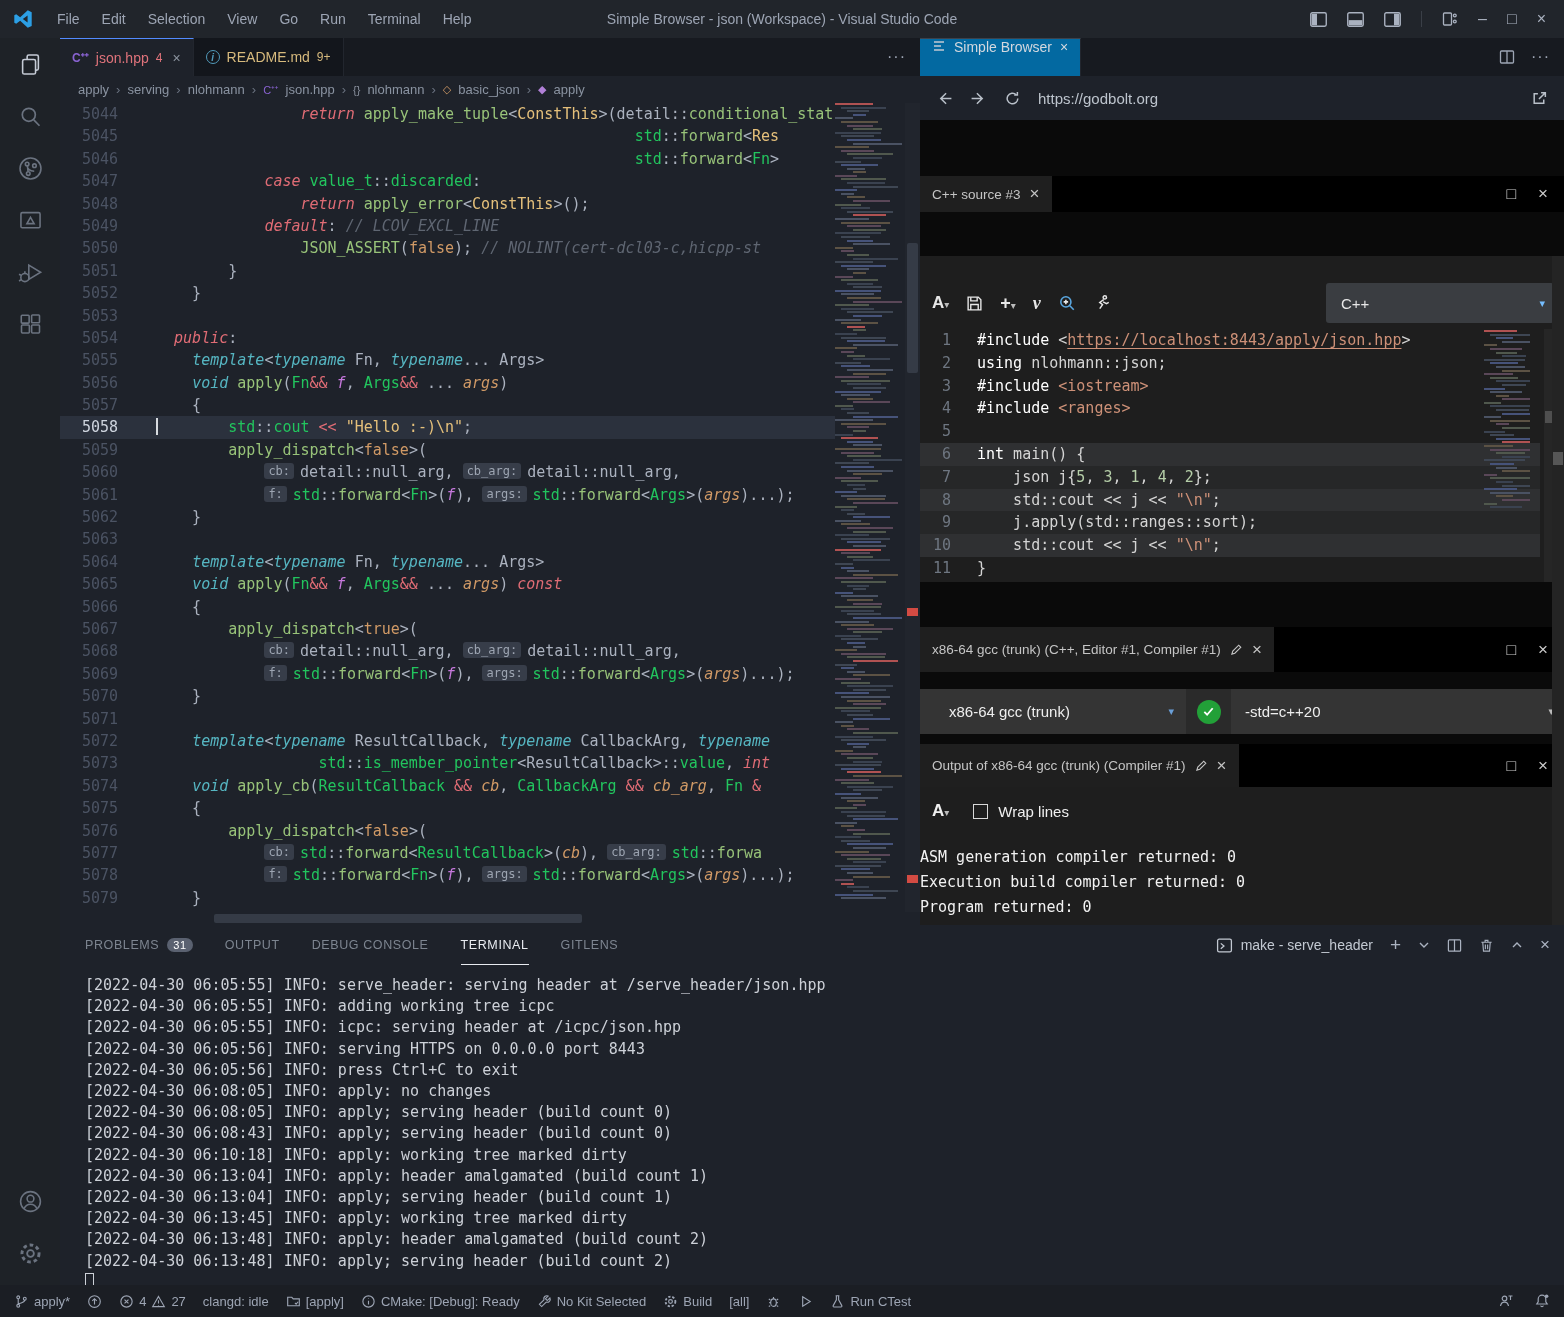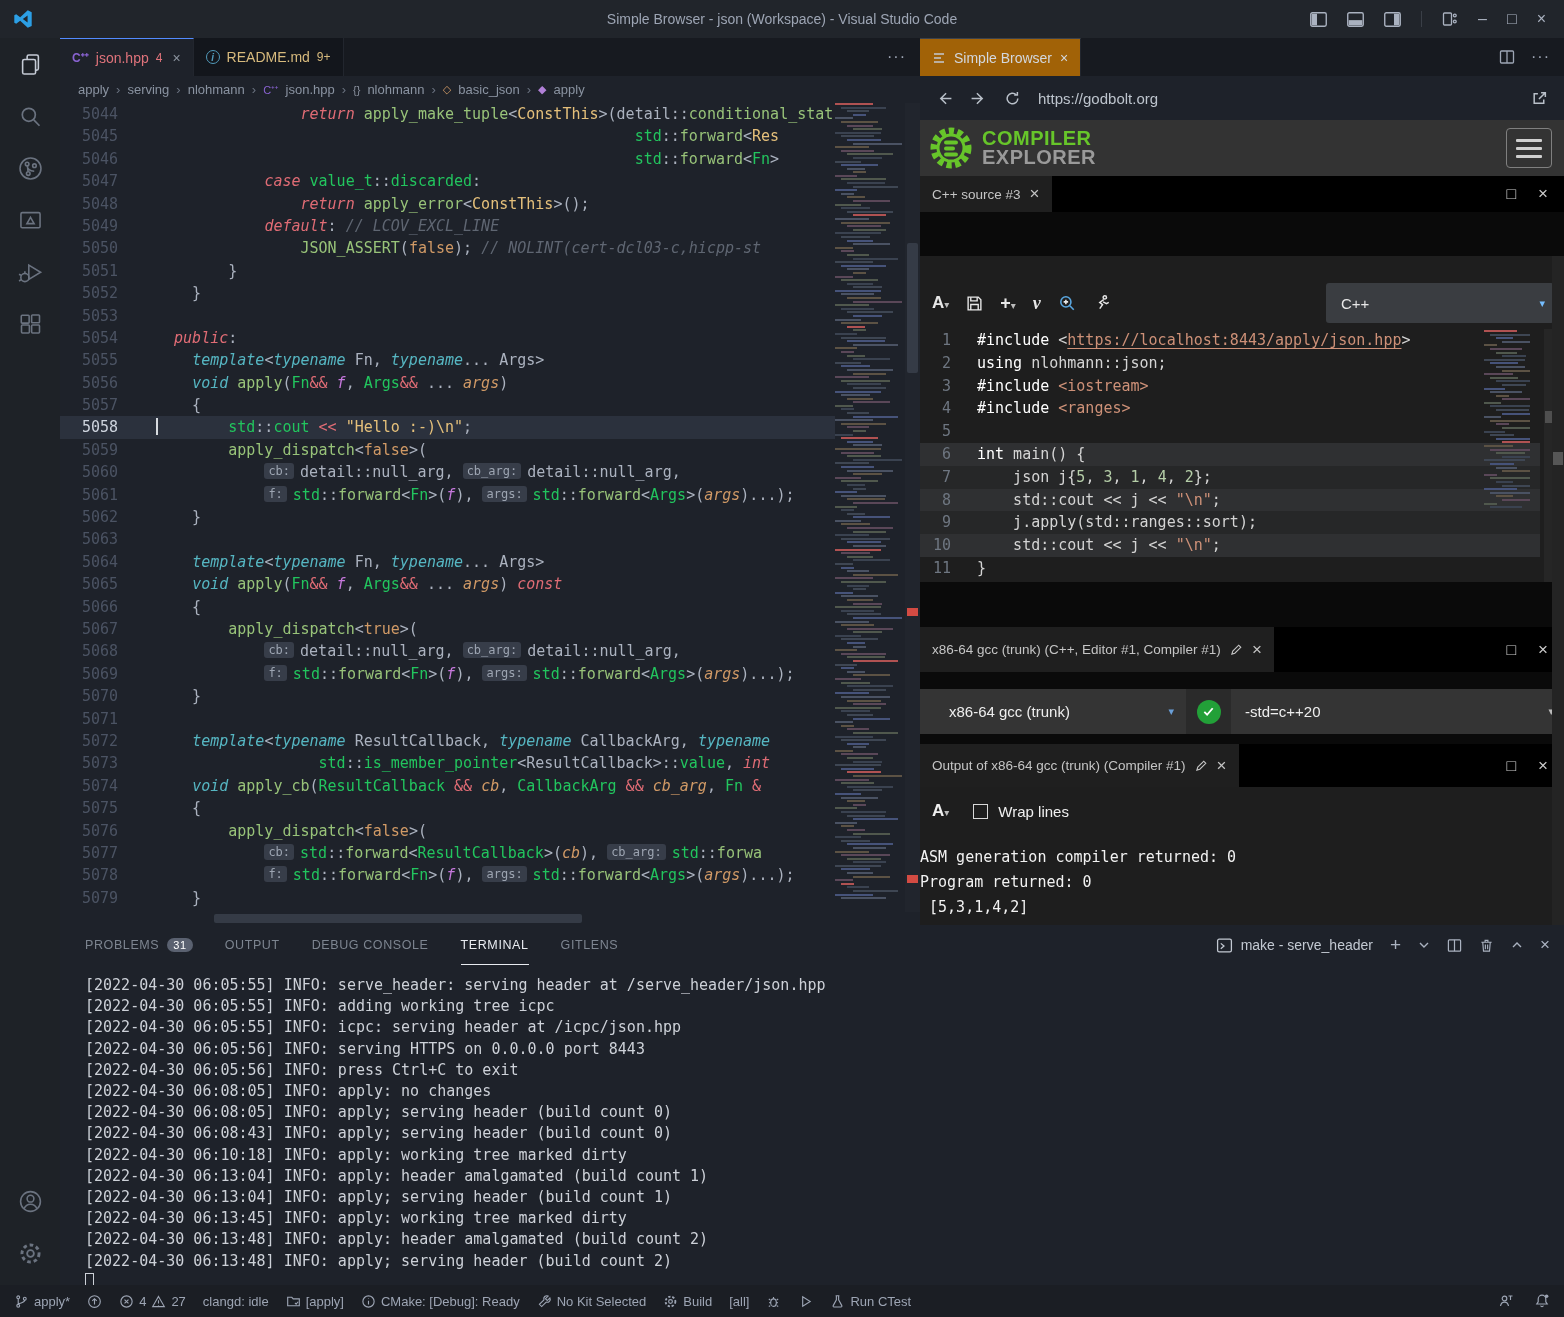--- a/index.html
+++ b/index.html
@@ -62,22 +62,22 @@
   .minimap{position:absolute;top:65px;right:15px;width:70px;height:809px;overflow:hidden;background:#1e222a;}
   .vscroll{position:absolute;top:65px;right:0;width:15px;height:809px;background:#21252d;}
   .vthumb{position:absolute;left:2px;right:2px;top:140px;height:130px;background:#353b46;border-radius:2px;}
   .ruler-mark{position:absolute;left:2px;right:2px;height:8px;background:#d34b43;}
   .hscroll{position:absolute;left:96px;bottom:0;width:679px;height:13px;background:#1e222a;}
   .hthumb{position:absolute;top:2px;left:58px;width:368px;height:9px;background:#353b46;border-radius:2px;}
 
   
   .browserpane{position:absolute;left:920px;top:38px;width:644px;height:887px;background:#1e222a;overflow:hidden;}
   .btabbar{height:38px;background:#171a20;display:flex;align-items:stretch;}
-  .btab{display:flex;align-items:center;gap:8px;padding:0 12px;font-size:14px;color:#d3d8df;
-    background:#a16207;border-top:1.5px solid #3c424c;border-right:1px solid #22262e;}
+  .btab{display:flex;gap:8px;padding:0 12px;font-size:14px;color:#d3d8df;
+    background:#0369a1;border-top:1.5px solid #3c424c;border-right:1px solid #22262e;}
   .btab-actions{margin-left:auto;display:flex;align-items:center;gap:16px;padding-right:14px;color:#9da5b4;}
   .urlbar{height:44px;display:flex;align-items:center;gap:17px;padding:0 16px;color:#9aa2ad;background:#1e222a;}
   .urltext{color:#bdc4cd;font-size:15px;flex:1;}
   .ce-wrap{position:absolute;left:0;top:82px;width:644px;height:805px;background:#0a0a0a;overflow:hidden;}
 
   .ce-navbar{position:absolute;left:0;top:0;width:644px;height:56px;background:#333333;display:flex;align-items:center;}
   .ce-logotext{margin-left:8px;font-weight:800;font-size:20px;line-height:19px;letter-spacing:.5px;}
   .ce-logotext .l1{color:#67c52a;}.ce-logotext .l2{color:#9a9a9a;}
   .hamburger{margin-left:auto;margin-right:12px;width:46px;height:40px;border:1px solid #808080;border-radius:4px;
     display:flex;flex-direction:column;justify-content:center;gap:5px;align-items:center;}
@@ -146,20 +146,30 @@
 </style>
 </head>
 <body>
 
 <div class="titlebar">
   <span class="vslogo">
     <svg width="22" height="22" viewBox="0 0 24 24">
         <path fill="#2c9fe5" d="M17.2 2.5 8.9 10 4.6 6.7 2.5 7.8v8.4l2.1 1.1L8.9 14l8.3 7.5 4.3-2V4.5zM17 15.9 11.8 12 17 8.1z"></path>
       </svg>
   </span>
+  <div class="menubar" id="menubar">
+      <span>File</span>
+      <span>Edit</span>
+      <span>Selection</span>
+      <span>View</span>
+      <span>Go</span>
+      <span>Run</span>
+      <span>Terminal</span>
+      <span>Help</span>
+    </div>
   <span class="wtitle">Simple Browser - json (Workspace) - Visual Studio Code</span>
   <div class="wincontrols">
     <span>
         <svg width="17" height="15" viewBox="0 0 16 14">
           <rect x="0.7" y="0.7" width="14.6" height="12.6" rx="1.5" fill="none" stroke="#aab2c0" stroke-width="1.3"></rect>
           <rect x="1.6" y="1.6" width="5" height="10.8" fill="#aab2c0"></rect>
         </svg>
       </span>
     <span>
         <svg width="17" height="15" viewBox="0 0 16 14">
@@ -558,41 +568,20 @@
     <span>
         <svg width="17" height="17" viewBox="0 0 16 16" fill="none" stroke="#b9c0c9" stroke-width="1.4">
           <path d="M6.5 3.5H3v9h9V9"></path>
           <path d="M9.5 2.5H13.5V6.5M13.2 2.8 7.5 8.5"></path>
         </svg>
       </span>
   </div>
 
   <div class="ce-wrap">
 
-    <div class="ce-navbar">
-      <span style="margin-left:8px;">
-        <svg width="46" height="46" viewBox="0 0 46 46">
-            <circle cx="23" cy="23" r="17" fill="none" stroke="#67c52a" stroke-width="7" stroke-dasharray="5.2 3.4"></circle>
-            <circle cx="23" cy="23" r="14.5" fill="#67c52a"></circle>
-            <circle cx="23" cy="23" r="11.5" fill="#333333"></circle>
-            <rect x="16" y="15.5" width="14" height="4" rx="2" fill="#67c52a"></rect>
-            <rect x="16" y="21.5" width="11" height="4" rx="2" fill="#67c52a"></rect>
-            <rect x="16" y="27.5" width="14" height="4" rx="2" fill="#67c52a"></rect>
-          </svg>
-      </span>
-      <div class="ce-logotext">
-        <div class="l1">COMPILER</div>
-        <div class="l2">EXPLORER</div>
-      </div>
-      <div class="hamburger">
-          <div></div>
-          <div></div>
-          <div></div>
-        </div>
-    </div>
 
     <div class="gl-header" style="top:56px;height:36px;">
       <div class="gl-tab">
         <span>C++ source #3</span>
         <span class="gl-x">×</span>
       </div>
       <div class="gl-right">
         <span>□</span>
         <span class="gl-x">×</span>
       </div>
@@ -732,21 +721,21 @@
         <span class="gl-x">×</span>
       </div>
     </div>
 
     <div class="outpane">
       <div class="outtoolbar">
         <span><span class="tb-a">A</span><span class="tb-caret">▾</span></span>
         <span class="wrapbox"></span>
         <span class="wraplabel">Wrap lines</span>
       </div>
-      <div class="outlines" id="outlines"><div>ASM generation compiler returned: 0</div><div>Program returned: 0</div><div> [5,3,1,4,2]</div></div>
+      <div class="outlines" id="outlines"><div>ASM generation compiler returned: 0</div><div>Execution build compiler returned: 0</div><div>Program returned: 0</div><div> [5,3,1,4,2]</div></div>
     </div>
 
     <div class="pagescroll">
         <div class="pagethumb"></div>
       </div>
   </div>
 </div>
 
 <div class="panel">
   <div class="panelhead">

